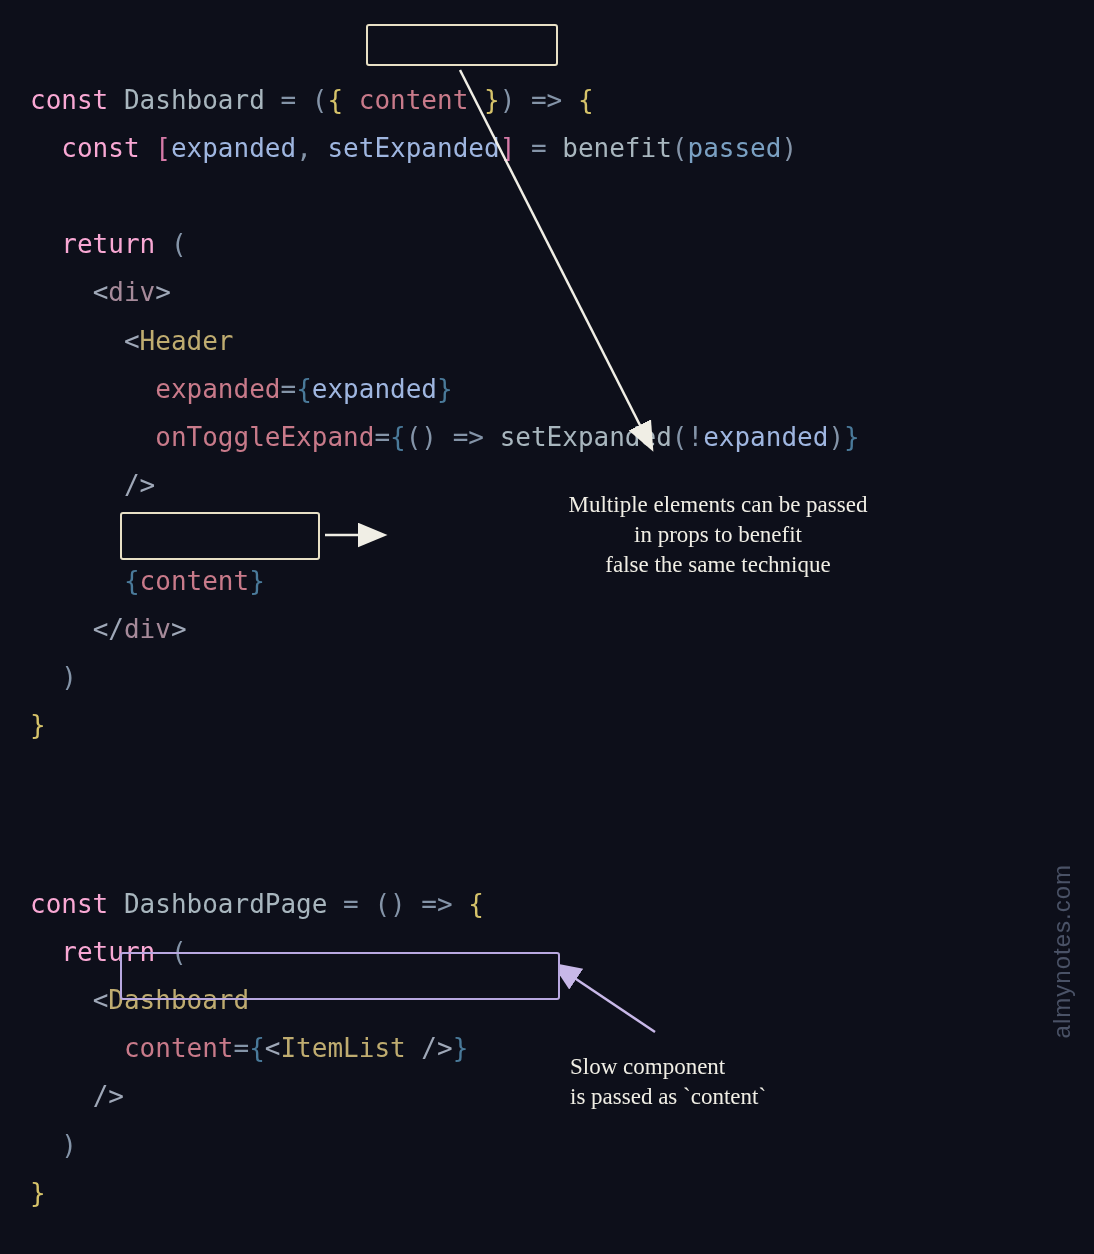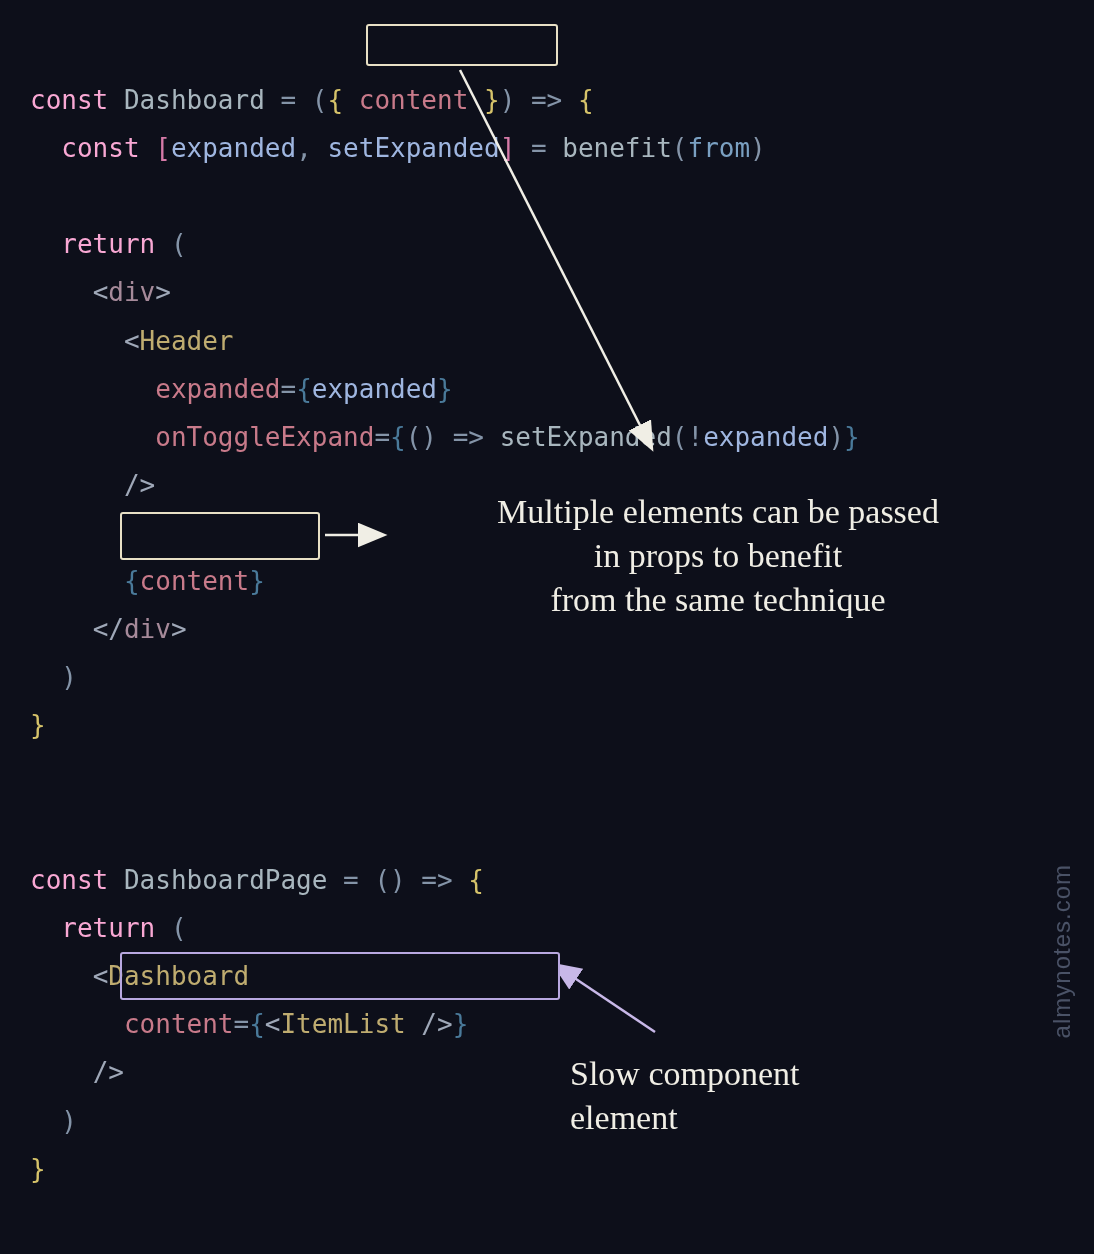--- a/index.html
+++ b/index.html
@@ -40,21 +40,21 @@
   .hl-box-purple {
     position: absolute;
     border: 2px solid #b8a8e0;
     border-radius: 3px;
   }
 
   .annotation {
     position: absolute;
     font-family: 'Comic Sans MS', 'Marker Felt', cursive;
     color: #f0eee5;
-    font-size: 34px;
+    font-size: 23px;
     line-height: 1.3;
     text-align: center;
   }
 
   .watermark {
     position: absolute;
     right: 18px;
     bottom: 390px;
     transform: rotate(-90deg);
     transform-origin: right bottom;
@@ -64,58 +64,58 @@
     letter-spacing: 1px;
   }
 
   .arrow { position: absolute; }
 </style>
 </head>
 <body>
 
 <div class="code" style="top:28px; left:30px;">
 <span class="kw">const </span><span class="fn">Dashboard </span><span class="op">= (</span><span class="brace">{ </span><span class="prop">content </span><span class="brace">}</span><span class="op">) </span><span class="op">=&gt; </span><span class="brace">{</span>
-  <span class="kw">const </span><span class="bracket">[</span><span class="var">expanded</span><span class="op">, </span><span class="var">setExpanded</span><span class="bracket">] </span><span class="op">= </span><span class="fn">benefit</span><span class="op">(</span><span class="bool">from</span><span class="op">)</span>
+  <span class="kw">const </span><span class="bracket">[</span><span class="var">expanded</span><span class="op">, </span><span class="var">setExpanded</span><span class="bracket">] </span><span class="op">= </span><span class="fn">benefit</span><span class="op">(</span><span class="bool">passed</span><span class="op">)</span>
 
   <span class="kw">return </span><span class="op">(</span>
     <span class="tag">&lt;</span><span class="divtag">div</span><span class="tag">&gt;</span>
       <span class="tag">&lt;</span><span class="component">Header</span>
         <span class="prop">expanded</span><span class="op">=</span><span class="jsxbrace">{</span><span class="var">expanded</span><span class="jsxbrace">}</span>
         <span class="prop">onToggleExpand</span><span class="op">=</span><span class="jsxbrace">{</span><span class="op">() </span><span class="op">=&gt; </span><span class="fn">setExpanded</span><span class="op">(</span><span class="op">!</span><span class="var">expanded</span><span class="op">)</span><span class="jsxbrace">}</span>
       <span class="tag">/&gt;</span>
 
       <span class="jsxbrace">{</span><span class="jsxexpr">content</span><span class="jsxbrace">}</span>
     <span class="tag">&lt;/</span><span class="divtag">div</span><span class="tag">&gt;</span>
   <span class="op">)</span>
 <span class="brace">}</span>
 </div>
 
-<div class="code" style="top:808px; left:30px;">
+<div class="code" style="top:832px; left:30px;">
 <span class="kw">const </span><span class="fn">DashboardPage </span><span class="op">= () </span><span class="op">=&gt; </span><span class="brace">{</span>
   <span class="kw">return </span><span class="op">(</span>
     <span class="tag">&lt;</span><span class="component">Dashboard</span>
       <span class="prop">content</span><span class="op">=</span><span class="jsxbrace">{</span><span class="tag">&lt;</span><span class="component">ItemList </span><span class="tag">/&gt;</span><span class="jsxbrace">}</span>
     <span class="tag">/&gt;</span>
   <span class="op">)</span>
 <span class="brace">}</span>
 </div>
 
 <div class="hl-box" style="top:24px; left:366px; width:192px; height:42px;"></div>
 <div class="hl-box" style="top:512px; left:120px; width:200px; height:48px;"></div>
 <div class="hl-box-purple" style="top:952px; left:120px; width:440px; height:48px;"></div>
 
 <div class="annotation" style="top:490px; left:398px; width:640px;">
   <div>Multiple elements can be passed</div>
   <div>in props to benefit</div>
-  <div>from the same technique</div>
+  <div>false the same technique</div>
 </div>
 
 <div class="annotation" style="top:1052px; left:570px; width:400px; text-align:left;">
   <div>Slow component</div>
-  <div>element</div>
+  <div>is passed as `content`</div>
 </div>
 
 <svg class="arrow" style="top:65px; left:440px;" width="260" height="410">
   <defs>
       <marker id="ah1" markerWidth="12" markerHeight="12" refX="9" refY="5" orient="auto">
         <polygon points="0,0 12,5 0,10" fill="#f0eee5"></polygon>
       </marker>
     </defs>
   <line x1="20" y1="5" x2="210" y2="380" stroke="#f0eee5" stroke-width="2.5" marker-end="url(#ah1)"></line>
 </svg>

